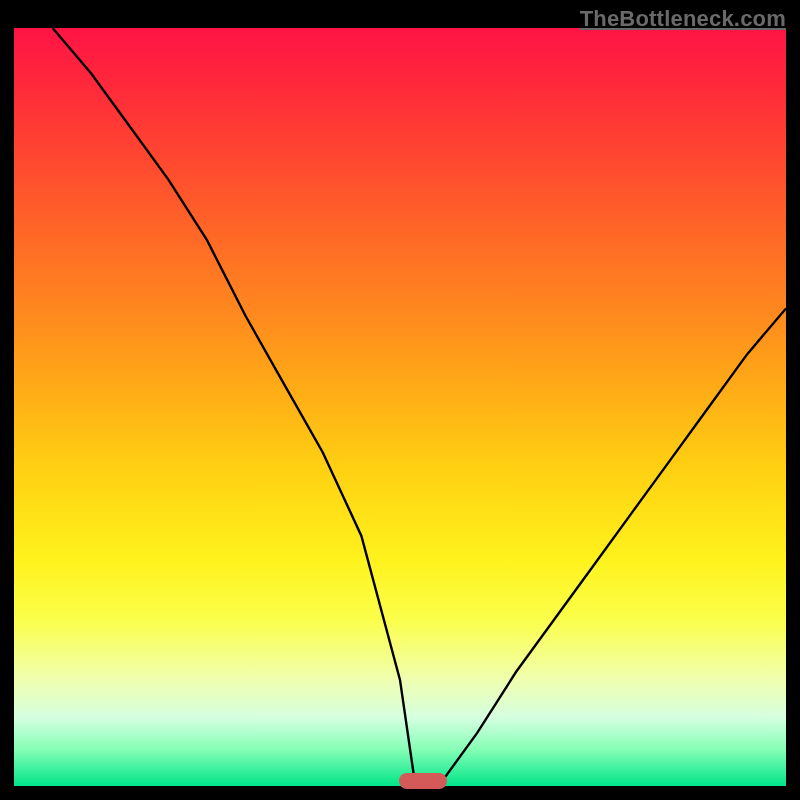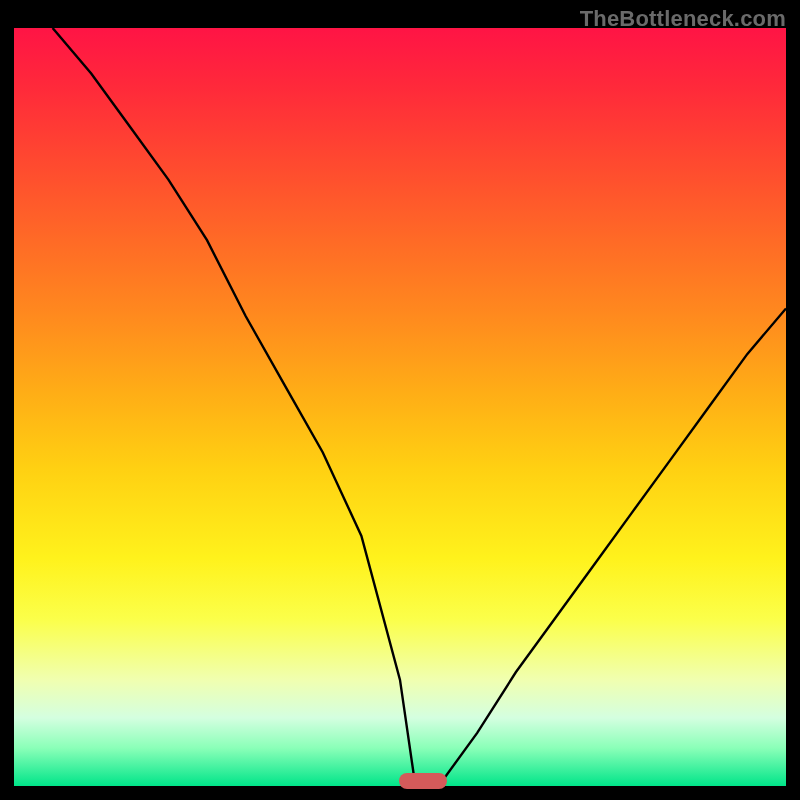--- a/index.html
+++ b/index.html
@@ -13,20 +13,21 @@
   }
   .watermark {
     position: absolute;
     top: 6px;
     right: 14px;
     font-size: 22px;
     font-weight: 600;
     color: #6a6a6a;
     letter-spacing: 0.2px;
     z-index: 10;
+    text-decoration: underline;
   }
   .frame {
     position: absolute;
     top: 28px;
     left: 14px;
     width: 772px;
     height: 758px;
     background: linear-gradient(to bottom,
       #ff1445 0%,
       #ff2a3a 8%,

